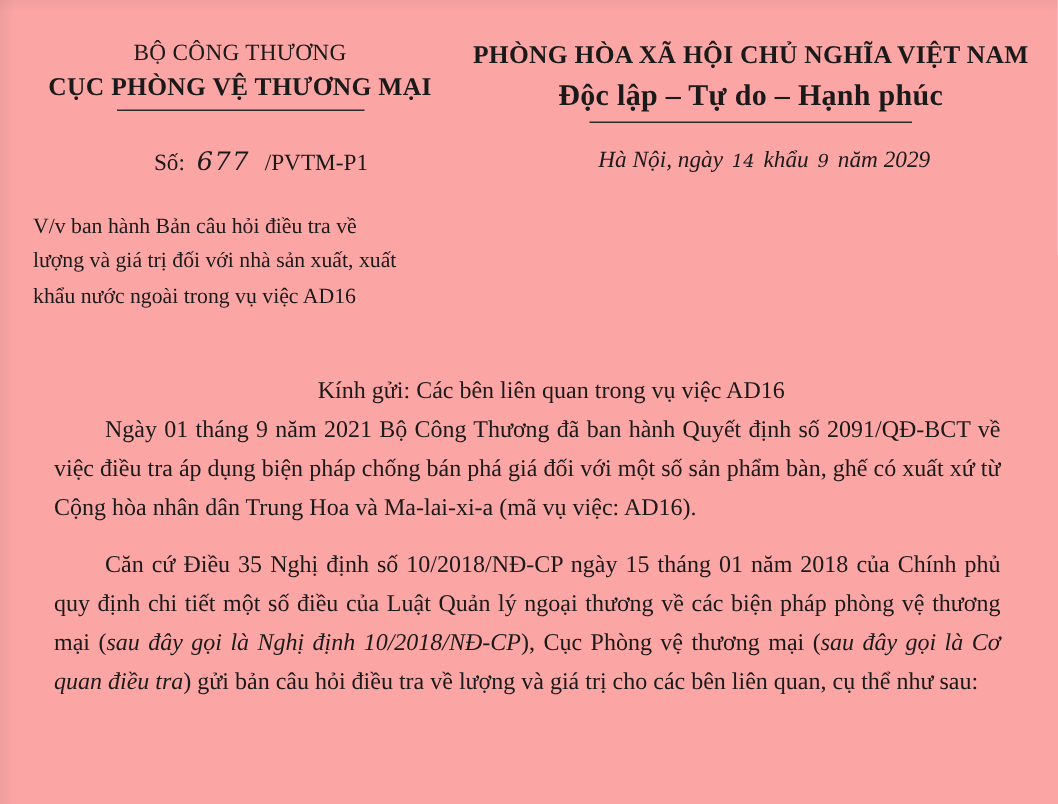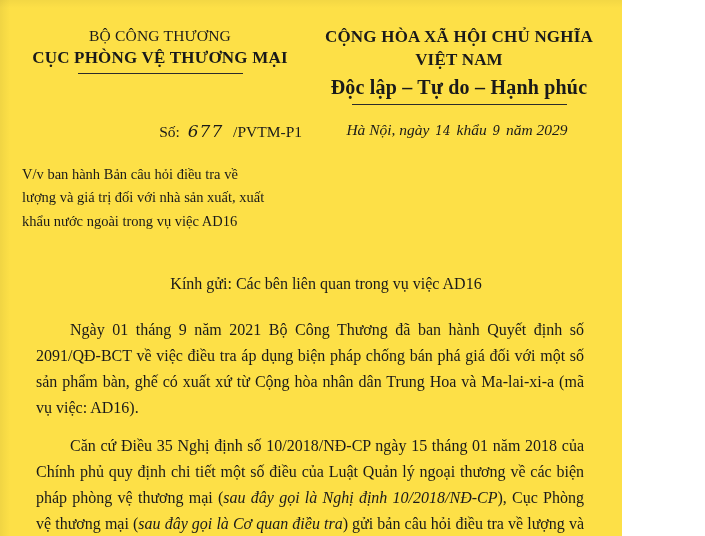--- a/index.html
+++ b/index.html
@@ -9,23 +9,23 @@
   body {
     width: 705px;
     height: 536px;
     background: #ffffff;
     font-family: "Liberation Serif", serif;
     color: #1a1a1a;
     overflow: hidden;
   }
   .page {
     position: relative;
-    width: 622px;
+    width: 705px;
     height: 536px;
-    background: #fde047;
+    background: #fca5a5;
   }
 
   
   .header {
     display: flex;
     flex-direction: row;
     padding-top: 26px;
   }
   .header-left {
     width: 300px;
@@ -74,22 +74,22 @@
   }
 
   
   .midrow {
     display: flex;
     flex-direction: row;
     margin-top: 16px;
   }
   .midrow-left {
     width: 300px;
-    padding-left: 2px;
-    text-align: right;
+    padding-left: 24px;
+    text-align: center;
     font-size: 15.5px;
   }
   .midrow-right {
     flex: 1;
     text-align: center;
     padding-right: 10px;
     font-size: 15.5px;
     font-style: italic;
   }
   .num-hand {
@@ -117,21 +117,21 @@
   }
 
   
   .recipient {
     margin-top: 42px;
     text-align: center;
     font-size: 16px;
     padding-left: 30px;
   }
   .body {
-    margin-top: 24px;
+    margin-top: 4px;
     padding: 0 38px 0 36px;
     font-size: 16px;
     line-height: 1.62;
     text-align: justify;
   }
   .body p {
     margin: 0 0 12px 0;
     text-indent: 34px;
   }
   .it { font-style: italic; }
@@ -157,21 +157,21 @@
   <div class="scan-edge-left"></div>
   <div class="scan-edge-top"></div>
 
   <div class="header">
     <div class="header-left">
       <div class="org-line1">BỘ CÔNG THƯƠNG</div>
       <div class="org-line2">CỤC PHÒNG VỆ THƯƠNG MẠI</div>
       <div class="underline-short"></div>
     </div>
     <div class="header-right">
-      <div class="nation-line1">CỘNG HÒA XÃ HỘI CHỦ NGHĨA VIỆT NAM</div>
+      <div class="nation-line1">PHÒNG HÒA XÃ HỘI CHỦ NGHĨA VIỆT NAM</div>
       <div class="nation-line2">Độc lập – Tự do – Hạnh phúc</div>
       <div class="underline-nation"></div>
     </div>
   </div>
 
   <div class="midrow">
     <div class="midrow-left">
       <span>Số:</span>
       <span class="num-hand">677</span>
       <span>/PVTM-P1</span>

